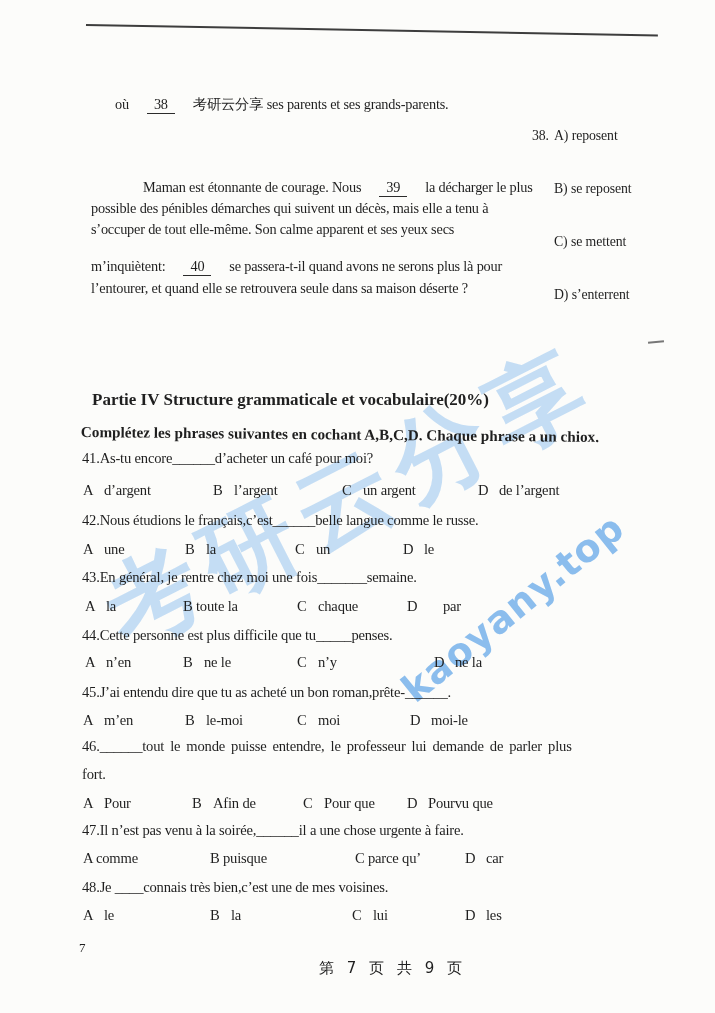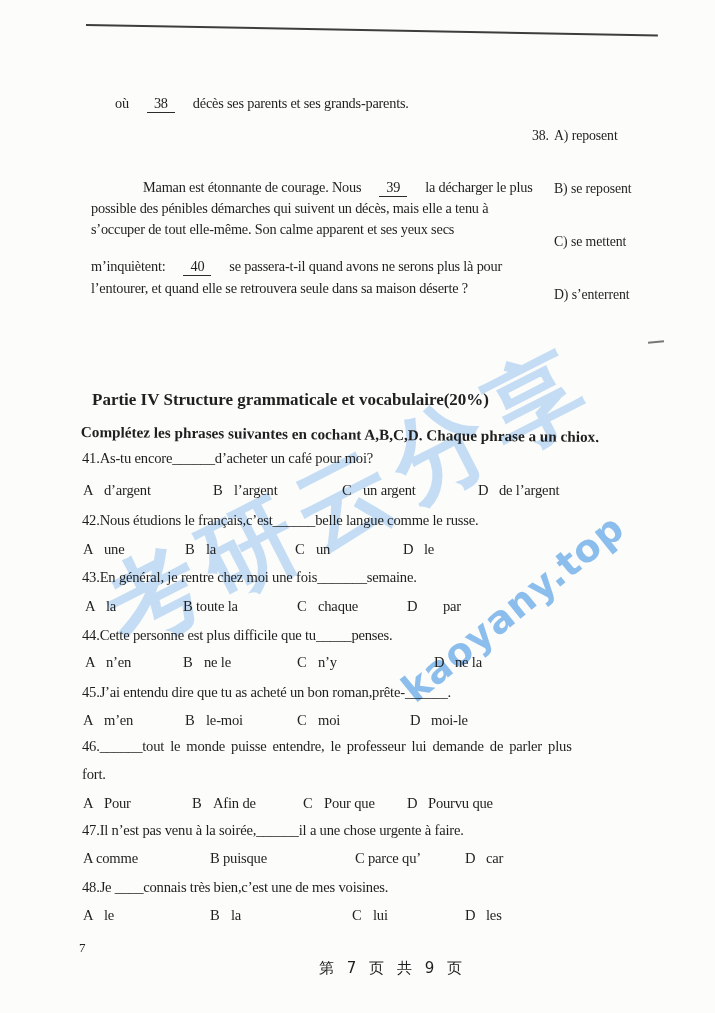--- a/index.html
+++ b/index.html
@@ -50,21 +50,21 @@
 
 <div class="page">
 
   <div class="wm wm-cn">考研云分享</div>
   <div class="wm wm-site">kaoyany.top</div>
 
   <div class="rule"></div>
   <div class="dash"></div>
 
   <div class="abs bodyline" style="left:115px;top:95px">
-    <span>où</span><span class="blank">38</span><span>décès ses parents et ses grands-parents.</span>
+    <span>où</span><span class="blank">38</span><span>考研云分享 ses parents et ses grands-parents.</span>
   </div>
 
   <div class="abs bodyline" style="left:143px;top:179px">
     <span>Maman est étonnante de courage. Nous</span><span class="blank">39</span><span>la décharger le plus</span>
   </div>
   <div class="abs bodyline" style="left:91px;top:221px">s’occuper de tout elle-même. Son calme apparent et ses yeux secs</div>
   <div class="abs bodyline" style="left:91px;top:200px">possible des pénibles démarches qui suivent un décès, mais elle a tenu à</div>
 
   <div class="abs bodyline" style="left:91px;top:258px">
     <span>m’inquiètent:</span><span class="blank">40</span><span>se passera-t-il quand avons ne serons plus là pour</span>

